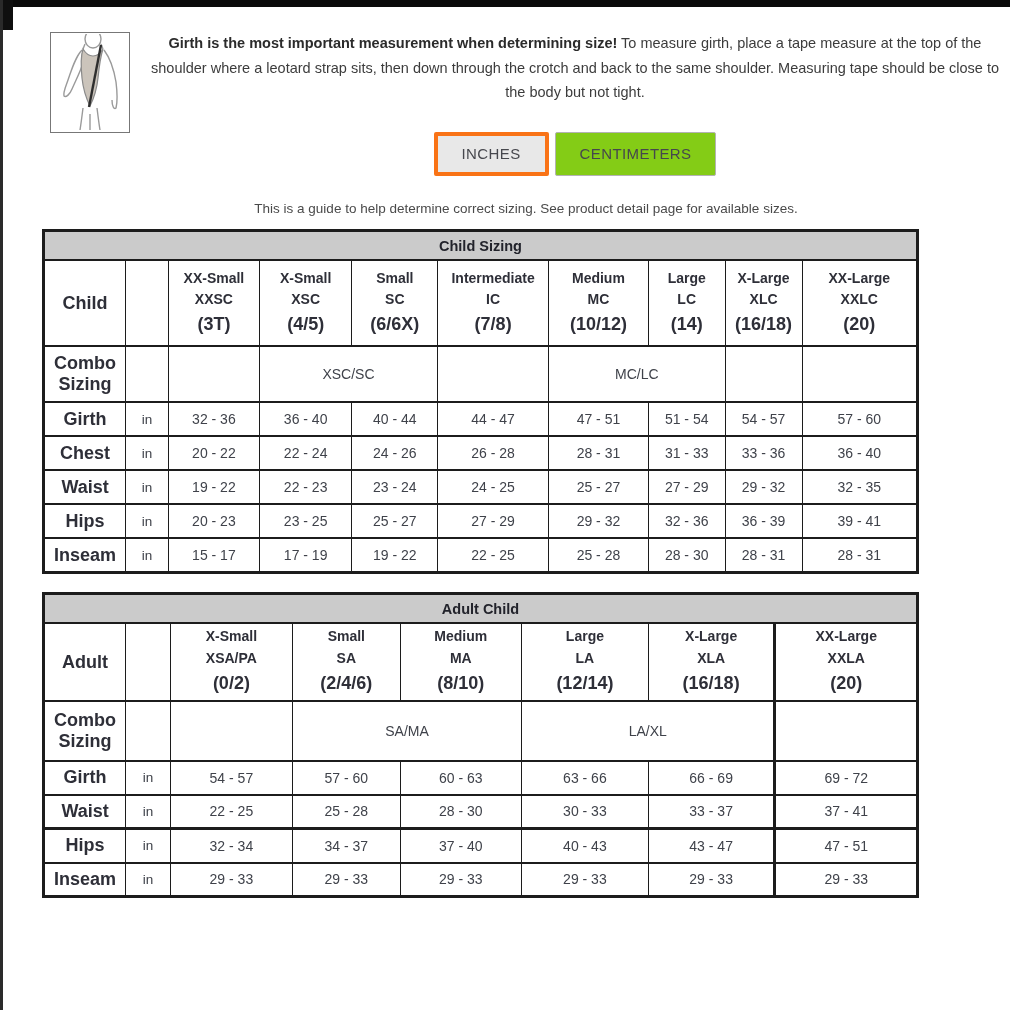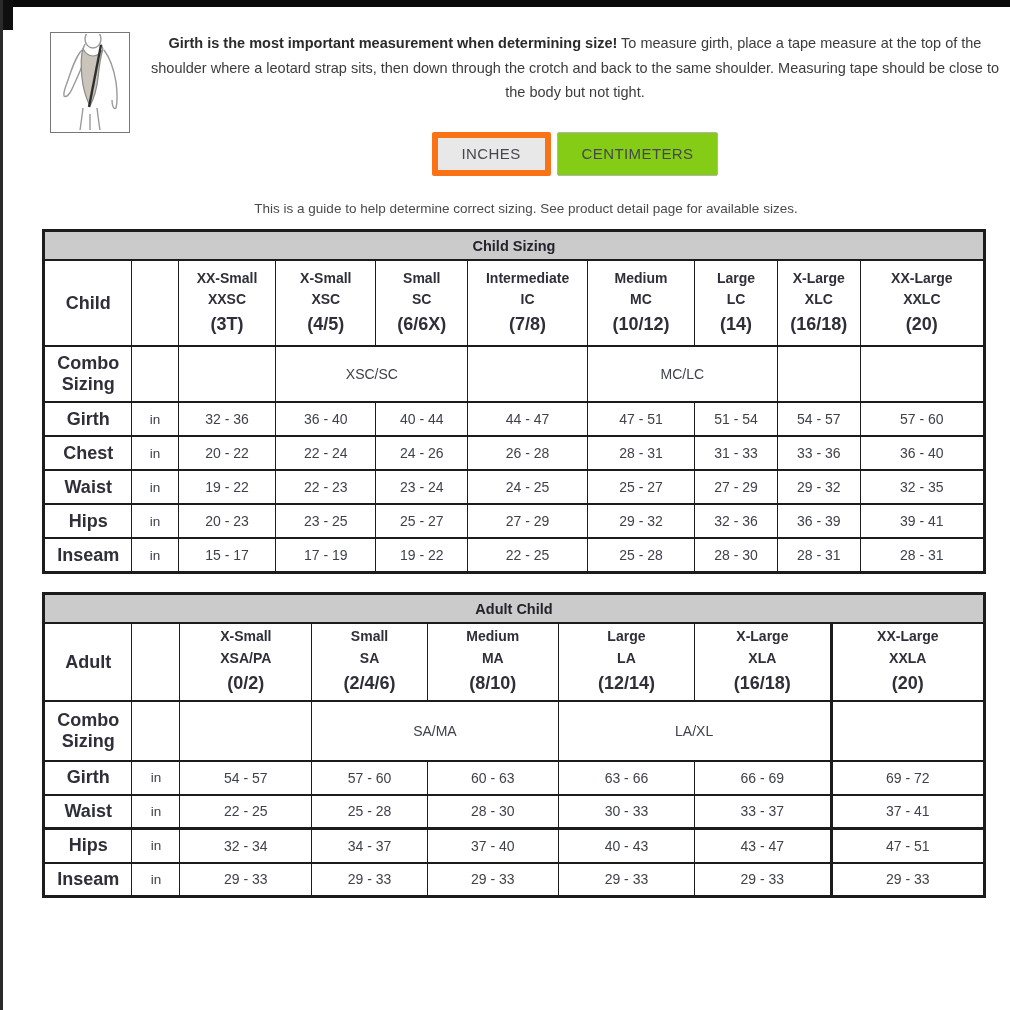--- a/index.html
+++ b/index.html
@@ -36,27 +36,27 @@
   .demo-line { clear:both; margin:0; padding-top:26px; text-align:center; font-size:14.5px; color:#3c3c3c; }
 
   .unit-buttons { margin-top:27px; text-align:center; }
   .unit-btn {
     display:inline-block; vertical-align:middle; cursor:pointer;
     font-family:inherit; font-size:15px; color:#46474d;
     height:44px; padding:0 24px; background:#84cc16;
     border:1px solid #b3b3b3; border-radius:2px; letter-spacing:0.4px;
   }
   .unit-btn.active {
-    background:#e8e8e8; border:6px solid #f97316; margin-right:6px;
+    background:#e8e8e8; border:4px solid #f97316; margin-right:6px;
   }
 
   .guide-note { margin:25px 0 0 0; text-align:center; font-size:13.5px; color:#4a4a4a; }
 
   table.size-table {
-    width:944px; border-collapse:collapse; table-layout:fixed;
+    width:877px; border-collapse:collapse; table-layout:fixed;
     border:3px solid #1c1c1c; margin-top:13px;
     font-size:14px; color:#3f424a;
   }
   #adult-table { margin-top:18px; }
   .size-table th, .size-table td {
     border-left:1px solid #1c1c1c; border-right:1px solid #1c1c1c;
     border-top:2px solid #1c1c1c; border-bottom:2px solid #1c1c1c;
     text-align:center; vertical-align:middle; padding:2px;
   }
   .size-table tr.title-row th {

